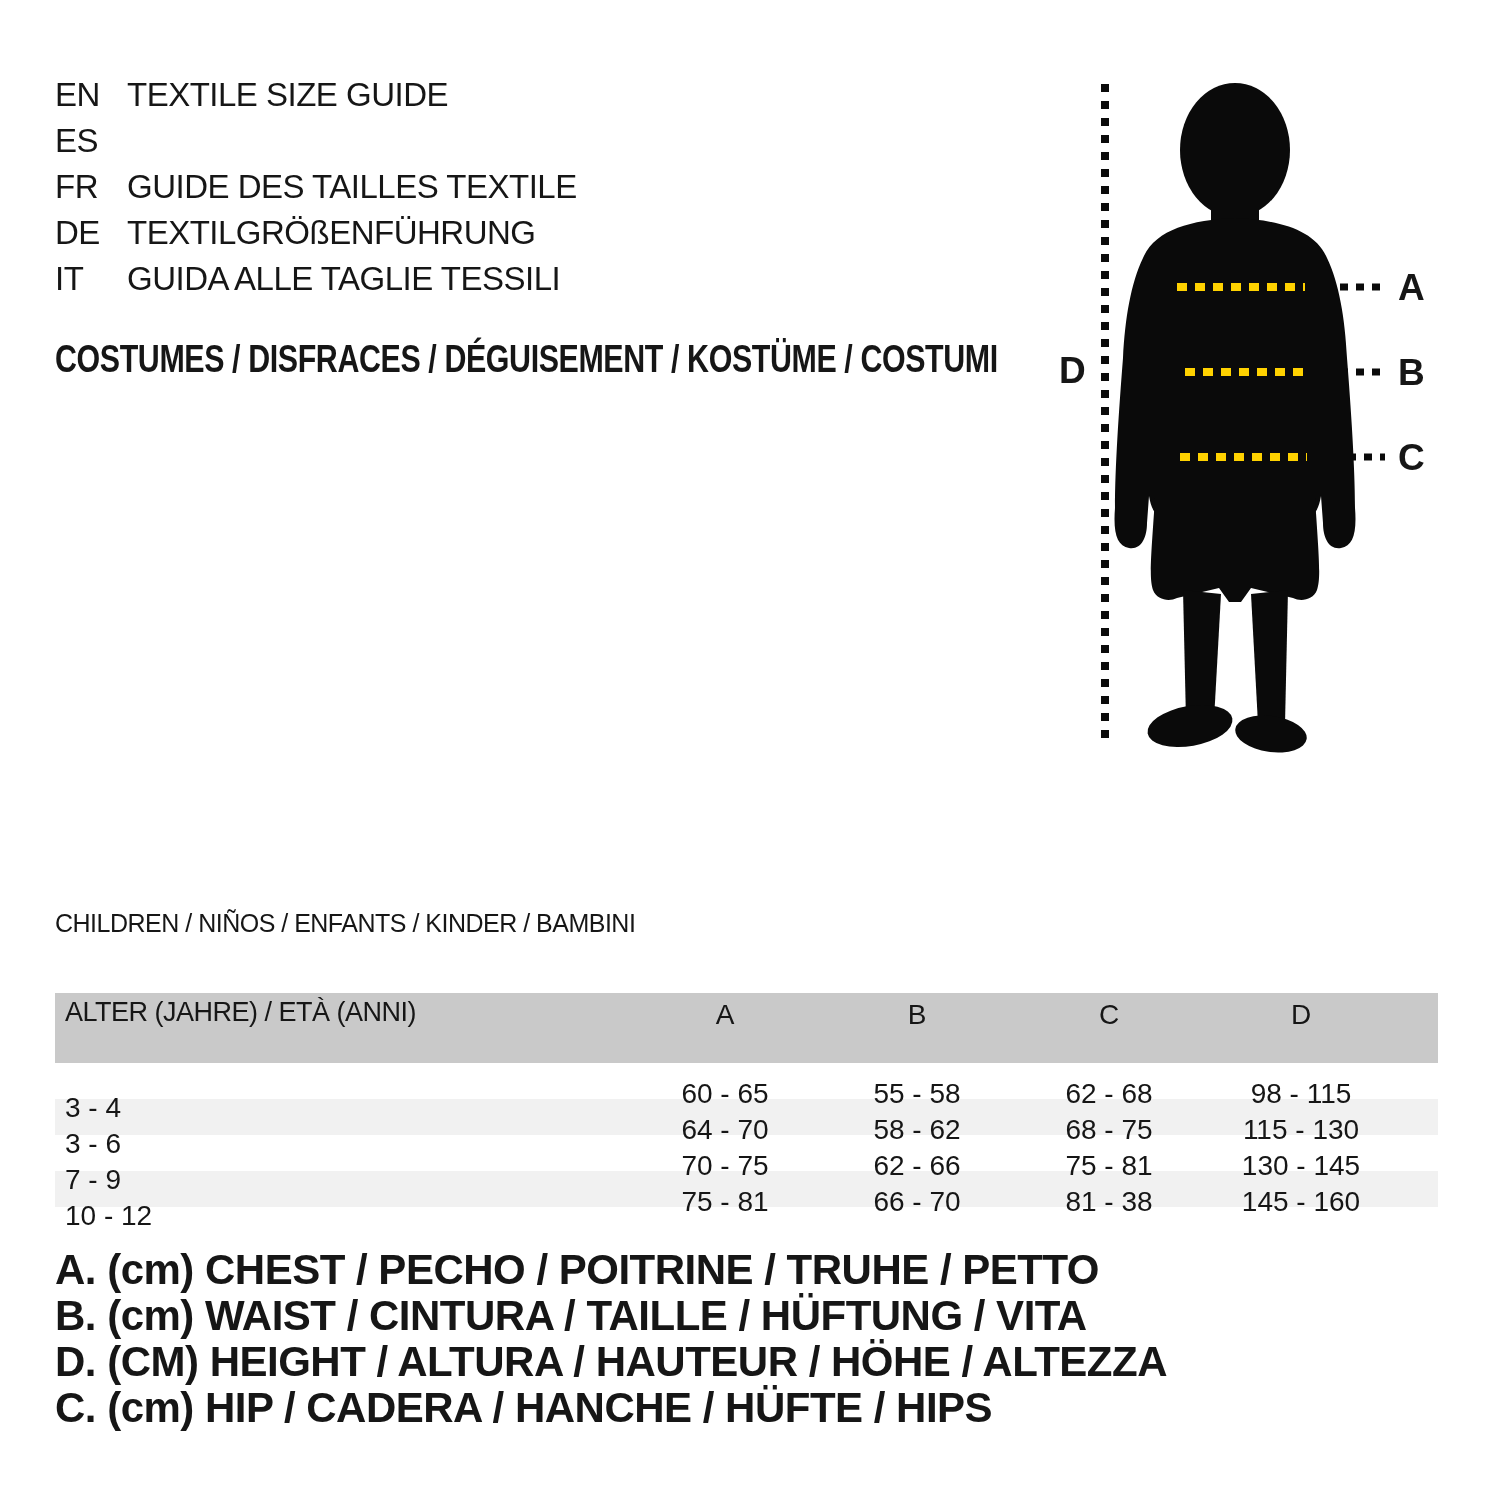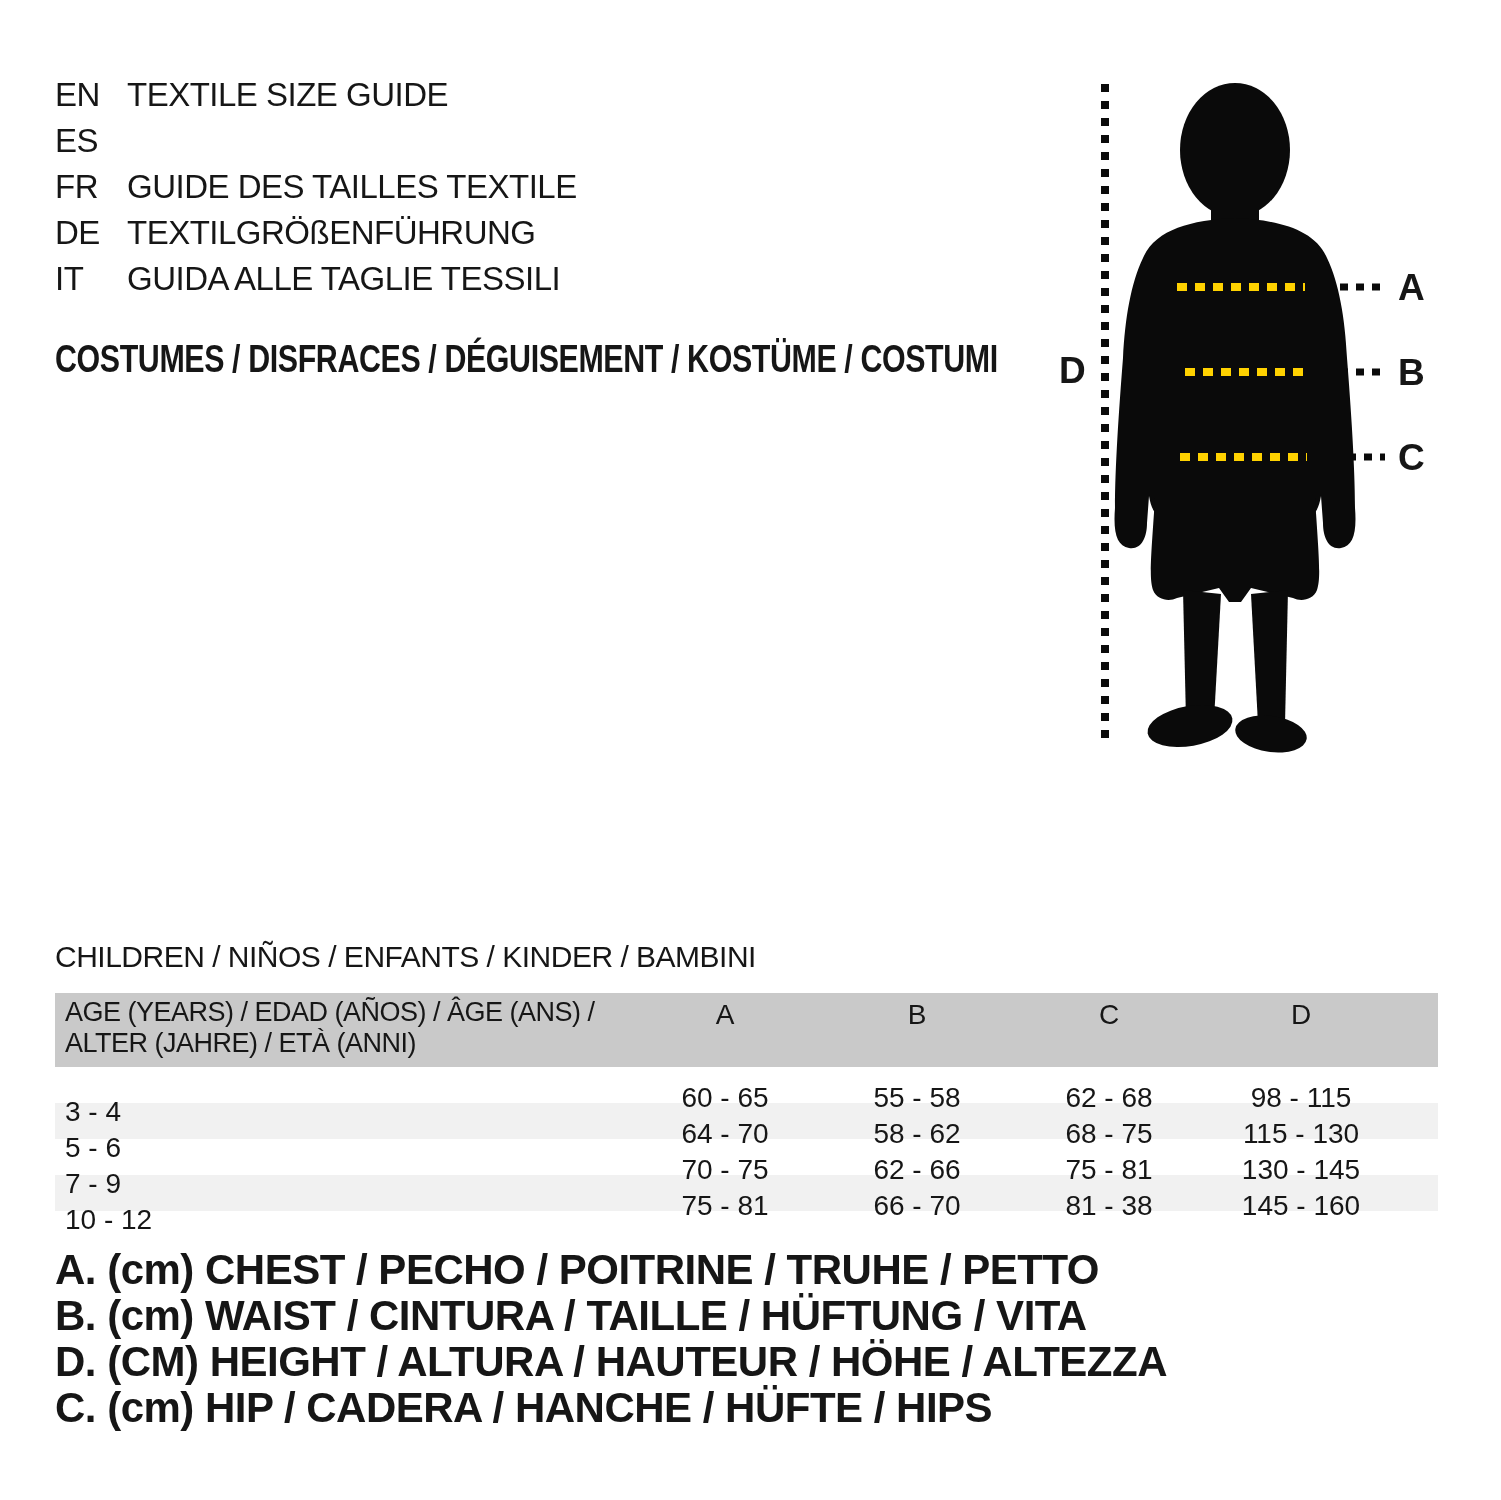--- a/index.html
+++ b/index.html
@@ -13,21 +13,21 @@
   .lang-row{display:flex;font-size:33px;line-height:46px;font-weight:400;letter-spacing:-0.5px;}
   .lang-code{width:72px;flex:0 0 72px;}
   
   .costumes{
     position:absolute;left:55px;top:338px;font-size:38px;font-weight:700;letter-spacing:-0.5px;
     white-space:nowrap;transform:scaleX(0.80);transform-origin:0 50%;
   }
   
   .figure{position:absolute;left:1055px;top:78px;}
   
-  .section-title{position:absolute;left:55px;top:940px;font-size:30px;letter-spacing:-0.5px;}
+  .section-title{position:absolute;left:55px;top:909px;font-size:25px;letter-spacing:-0.5px;}
   
   .size-table{position:absolute;left:55px;top:993px;width:1383px;font-size:28px;}
   .t-header{
     display:grid;grid-template-columns:574px 192px 192px 192px 192px 1fr;
     background:#c9c9c9;min-height:70px;align-items:start;
   }
   .header-age{padding:4px 0 8px 10px;font-size:27px;line-height:31px;letter-spacing:-0.5px;}
   .header-col{text-align:center;padding-top:6px;font-weight:400;}
   .t-row{
     display:grid;grid-template-columns:574px 192px 192px 192px 192px 1fr;
@@ -102,40 +102,39 @@
     <text x="343" y="307" font-size="37" font-weight="700" fill="#161616">B</text>
     <text x="343" y="392" font-size="37" font-weight="700" fill="#161616">C</text>
     <text x="4" y="305" font-size="37" font-weight="700" fill="#161616">D</text>
   </svg>
 
   <div class="section-title">CHILDREN / NIÑOS / ENFANTS / KINDER / BAMBINI</div>
 
   <div class="size-table">
     <div class="t-header">
       <div class="header-age">
-        <div>AGE (YEARS) / EDAD (AÑOS) / ÂGE (ANS) /</div>
         <div>ALTER (JAHRE) / ETÀ (ANNI)</div>
       </div>
       <div class="header-col">A</div>
       <div class="header-col">B</div>
       <div class="header-col">C</div>
       <div class="header-col">D</div>
       <div></div>
     </div>
 
     <div class="t-row">
       <div class="cell-age">3 - 4</div>
       <div class="cell-val">60 - 65</div>
       <div class="cell-val">55 - 58</div>
       <div class="cell-val">62 - 68</div>
       <div class="cell-val">98 - 115</div>
       <div></div>
     </div>
     <div class="t-row alt">
-      <div class="cell-age">5 - 6</div>
+      <div class="cell-age">3 - 6</div>
       <div class="cell-val">64 - 70</div>
       <div class="cell-val">58 - 62</div>
       <div class="cell-val">68 - 75</div>
       <div class="cell-val">115 - 130</div>
       <div></div>
     </div>
     <div class="t-row">
       <div class="cell-age">7 - 9</div>
       <div class="cell-val">70 - 75</div>
       <div class="cell-val">62 - 66</div>

